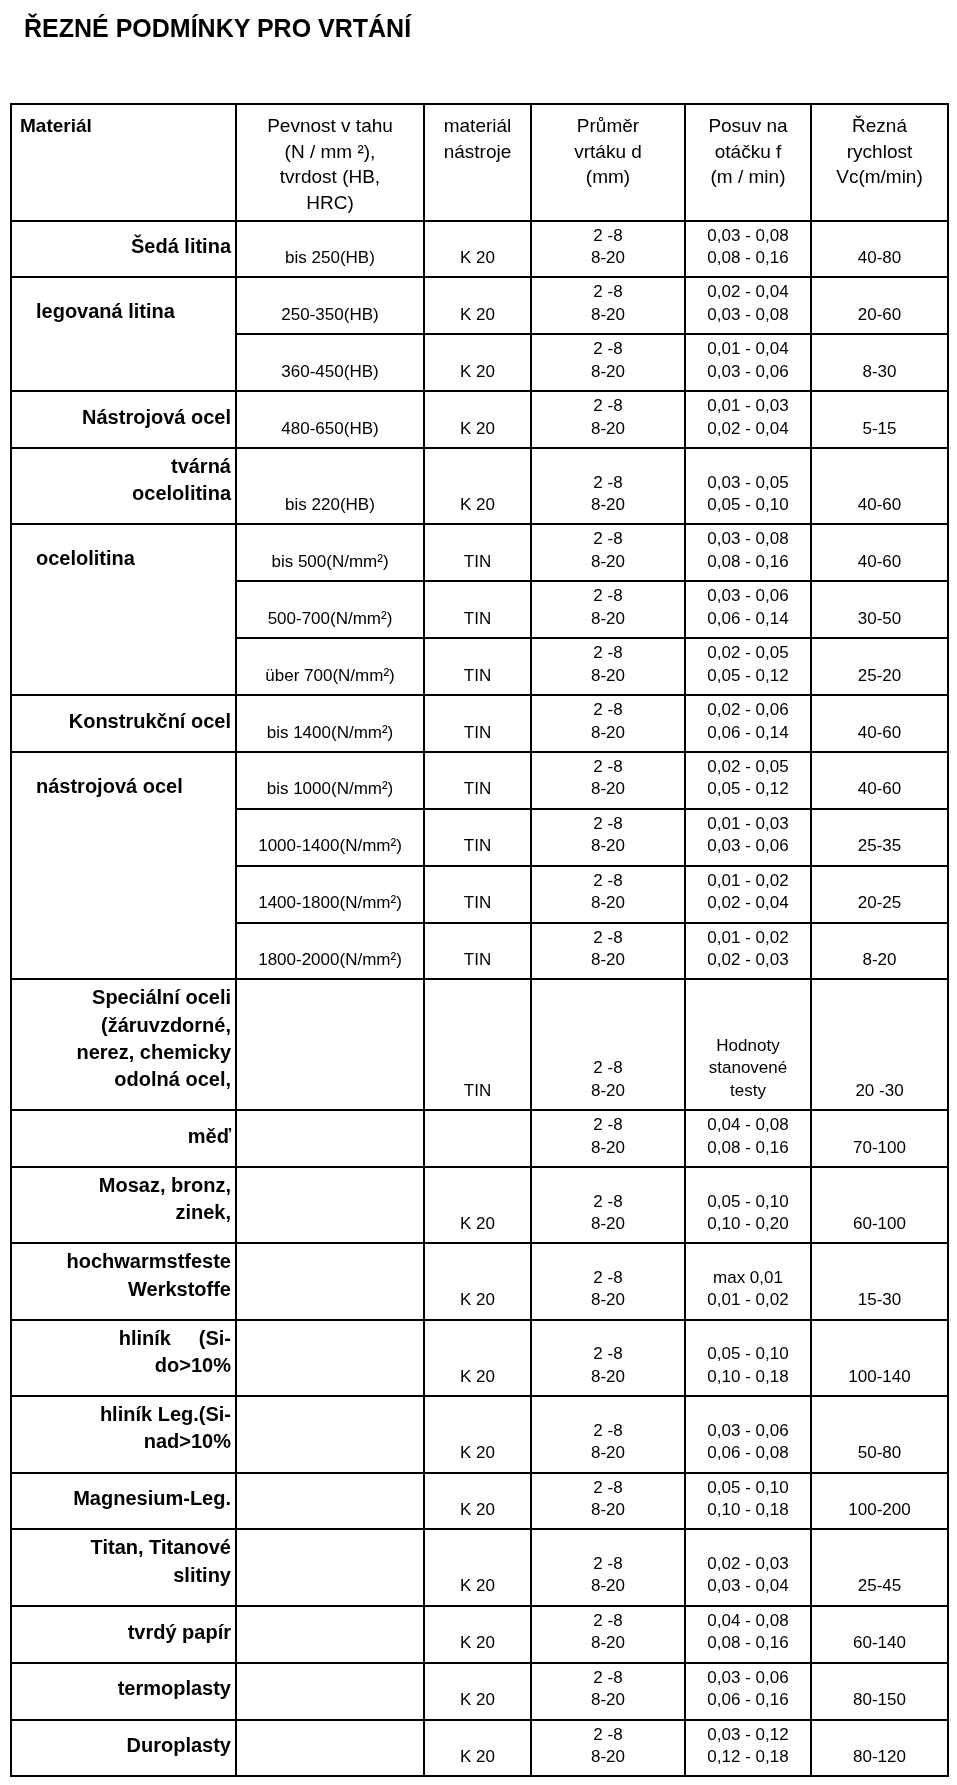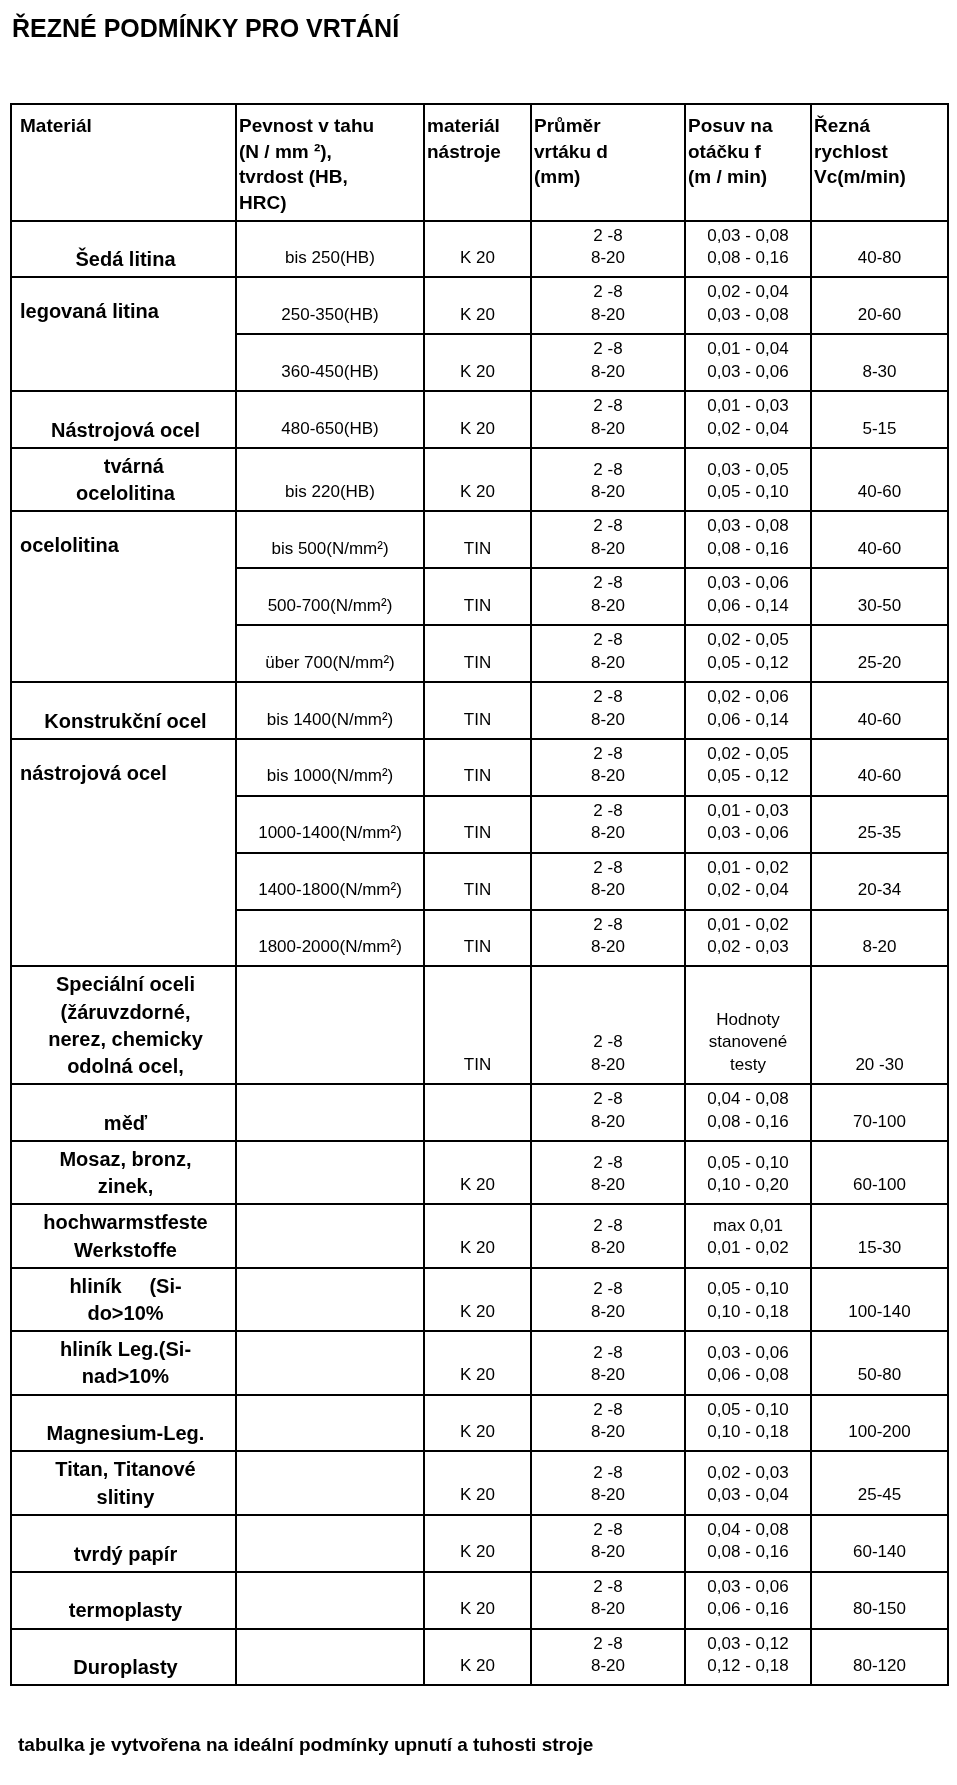--- a/index.html
+++ b/index.html
@@ -13,74 +13,75 @@
     width: 957px;
     min-height: 1785px;
     box-sizing: border-box;
   }
   .page {
     padding: 10px 10px 0 10px;
   }
   h1.doc-title {
     font-size: 25px;
     font-weight: bold;
-    margin: 4px 0 0 2px;
+    margin: 4px 0 0 14px;
     letter-spacing: 0px;
     white-space: nowrap;
   }
   table.cond-table {
     margin-top: 60px;
     border-collapse: collapse;
     table-layout: fixed;
     width: 937px;
   }
   .cond-table th, .cond-table td {
     border: 2px solid #000000;
     box-sizing: border-box;
     overflow: hidden;
   }
   .cond-table thead tr { height: 114px; margin-top: 48px; }
   .cond-table th {
-    font-weight: bold;
+    font-weight: normal;
     font-size: 19px;
     line-height: 1.35;
     vertical-align: top;
-    text-align: left;
+    text-align: center;
     padding: 8px 2px 4px 2px;
     white-space: pre-line;
   }
   .cond-table th.h-material {
     text-align: left;
     font-weight: bold;
     padding-left: 8px;
   }
   .cond-table tbody tr { height: 54px; }
   .cond-table td {
     font-size: 17px;
     line-height: 1.32;
     vertical-align: bottom;
     text-align: center;
     padding: 3px 2px 7px 2px;
     white-space: pre-line;
   }
   .cond-table td.material {
-    text-align: center;
+    text-align: right;
     font-weight: bold;
     font-size: 20px;
     line-height: 1.36;
-    padding: 4px 4px 3px 8px;
+    padding: 4px 4px 16px 8px;
   }
   .cond-table td.material.grouped {
     vertical-align: top;
     padding-top: 0;
   }
   .group-label {
     display: flex;
     align-items: flex-end;
     height: 47px;
+    margin-left: 16px;
   }
   p.footer-note {
     margin: 48px 0 0 8px;
     font-size: 19px;
     font-weight: bold;
   }
 </style>
 </head>
 <body>
 
@@ -225,21 +226,21 @@
 0,03 - 0,06</td>
           <td class="val rychlost">25-35</td>
         </tr>
         <tr>
           <td class="val pevnost">1400-1800(N/mm²)</td>
           <td class="val nastroj">TIN</td>
           <td class="val prumer">2 -8
 8-20</td>
           <td class="val posuv">0,01 - 0,02
 0,02 - 0,04</td>
-          <td class="val rychlost">20-34</td>
+          <td class="val rychlost">20-25</td>
         </tr>
         <tr>
           <td class="val pevnost">1800-2000(N/mm²)</td>
           <td class="val nastroj">TIN</td>
           <td class="val prumer">2 -8
 8-20</td>
           <td class="val posuv">0,01 - 0,02
 0,02 - 0,03</td>
           <td class="val rychlost">8-20</td>
         </tr>

